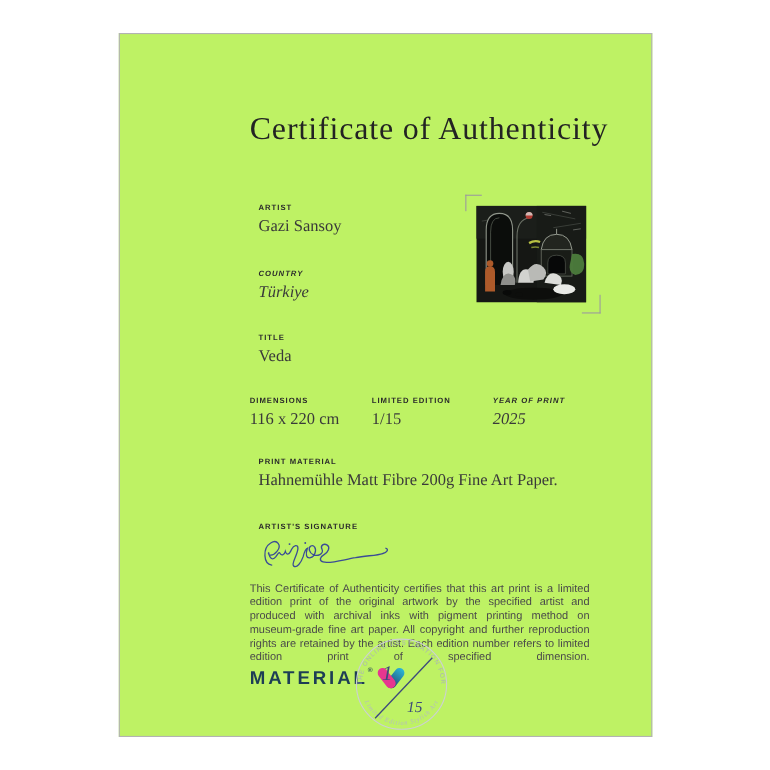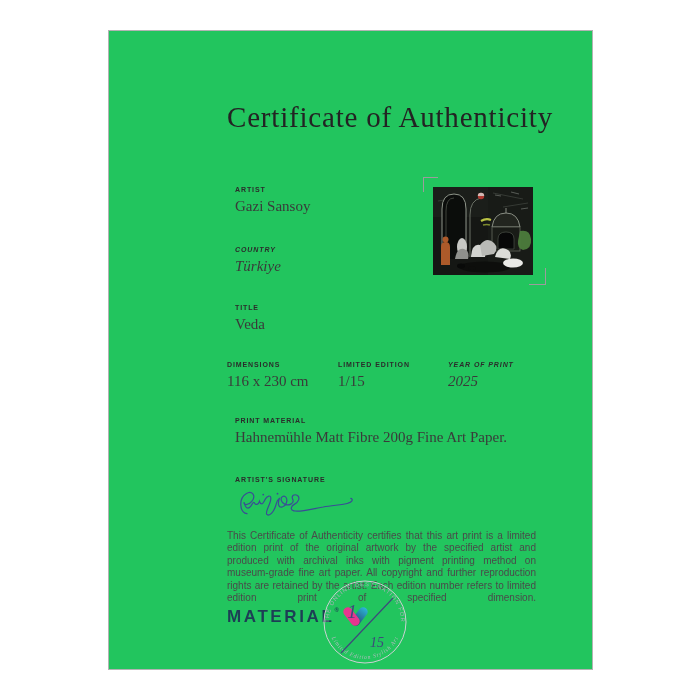--- a/index.html
+++ b/index.html
@@ -1,18 +1,18 @@
 <!DOCTYPE html>
 <html><head>
 <meta charset="utf-8">
 <style>
   html,body{margin:0;padding:0;background:#ffffff;}
   .canvas{position:relative;width:700px;height:700px;background:#ffffff;overflow:hidden;
           font-family:"Liberation Sans",sans-serif;}
-  .page{position:absolute;left:108px;top:30px;width:483px;height:638px;background:#22c55e;
+  .page{position:absolute;left:108px;top:30px;width:483px;height:638px;background:#bef264;
         border:1px solid #b3b3b3;}
   .title{position:absolute;left:118px;top:70px;margin:0;font-family:"Liberation Serif",serif;
          font-weight:500;font-size:29px;letter-spacing:0.8px;color:#232323;white-space:nowrap;}
   .field{position:absolute;left:126px;}
   .label{font-size:7px;font-weight:bold;letter-spacing:0.9px;color:#2b2b2b;text-transform:uppercase;}
   .value{margin-top:5px;font-family:"Liberation Serif",serif;font-size:15px;color:#3a3a3a;}
   .f-artist{top:155px;} .f-country{top:215px;font-style:italic;} .f-titlefield{top:273px;}
   .detail-row{position:absolute;left:118px;top:330px;display:flex;}
   .col1{width:111px;} .col2{width:110px;} .col3{width:120px;font-style:italic;}
   .f-material{top:386px;}
@@ -57,21 +57,21 @@
     </div>
 
     <div class="field f-titlefield">
       <div class="label">TITLE</div>
       <div class="value">Veda</div>
     </div>
 
     <div class="detail-row">
       <div class="col1">
         <div class="label">DIMENSIONS</div>
-        <div class="value">116 x 230 cm</div>
+        <div class="value">116 x 220 cm</div>
       </div>
       <div class="col2">
         <div class="label">LIMITED EDITION</div>
         <div class="value">1/15</div>
       </div>
       <div class="col3">
         <div class="label">YEAR OF PRINT</div>
         <div class="value">2025</div>
       </div>
     </div>

